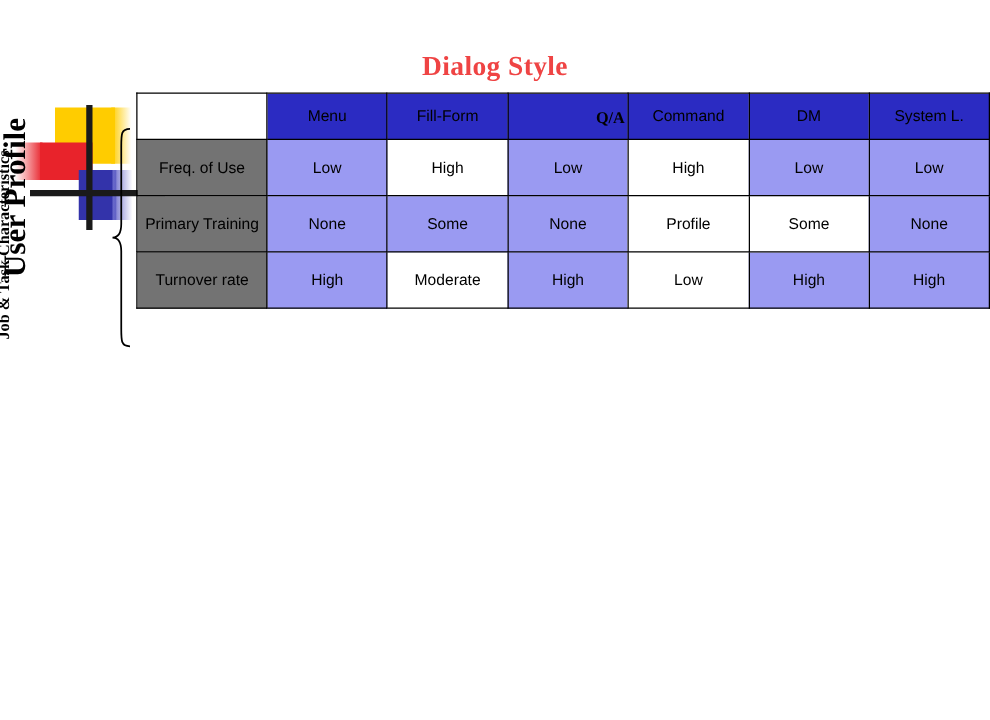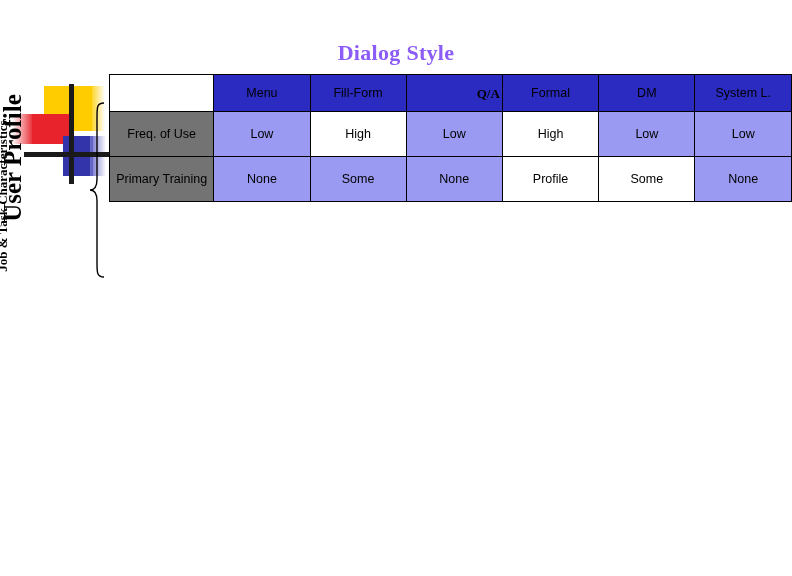--- a/index.html
+++ b/index.html
@@ -18,21 +18,21 @@
   
   #slide-title {
     position: absolute;
     left: 0;
     top: 40px;
     width: 792px;
     text-align: center;
     font-family: "Liberation Serif", serif;
     font-weight: bold;
     font-size: 22px;
-    color: #8b5cf6;
+    color: #ef4444;
     letter-spacing: 0.3px;
   }
 
   
   #deco {
     position: absolute;
     left: 12px;
     top: 84px;
     width: 92px;
     height: 100px;
@@ -201,21 +201,21 @@
 </svg>
 
 <div id="matrix-wrap">
   <table class="matrix">
     <thead>
       <tr>
         <td class="corner"></td>
         <td class="colhead">Menu</td>
         <td class="colhead">Fill-Form</td>
         <td class="colhead serif-head">Q/A</td>
-        <td class="colhead">Formal</td>
+        <td class="colhead">Command</td>
         <td class="colhead">DM</td>
         <td class="colhead">System L.</td>
       </tr>
     </thead>
     <tbody>
 
       <tr>
         <td class="rowhead">Freq. of Use</td>
         <td class="cell-blue">Low</td>
         <td class="cell-white">High</td>
@@ -229,15 +229,24 @@
         <td class="rowhead">Primary Training</td>
         <td class="cell-blue">None</td>
         <td class="cell-blue">Some</td>
         <td class="cell-blue">None</td>
         <td class="cell-white">Profile</td>
         <td class="cell-white">Some</td>
         <td class="cell-blue">None</td>
       </tr>
 
 
+      <tr>
+        <td class="rowhead">Turnover rate</td>
+        <td class="cell-blue">High</td>
+        <td class="cell-white">Moderate</td>
+        <td class="cell-blue">High</td>
+        <td class="cell-white">Low</td>
+        <td class="cell-blue">High</td>
+        <td class="cell-blue">High</td>
+      </tr>
     </tbody>
   </table>
 </div>
 
 </body></html>

